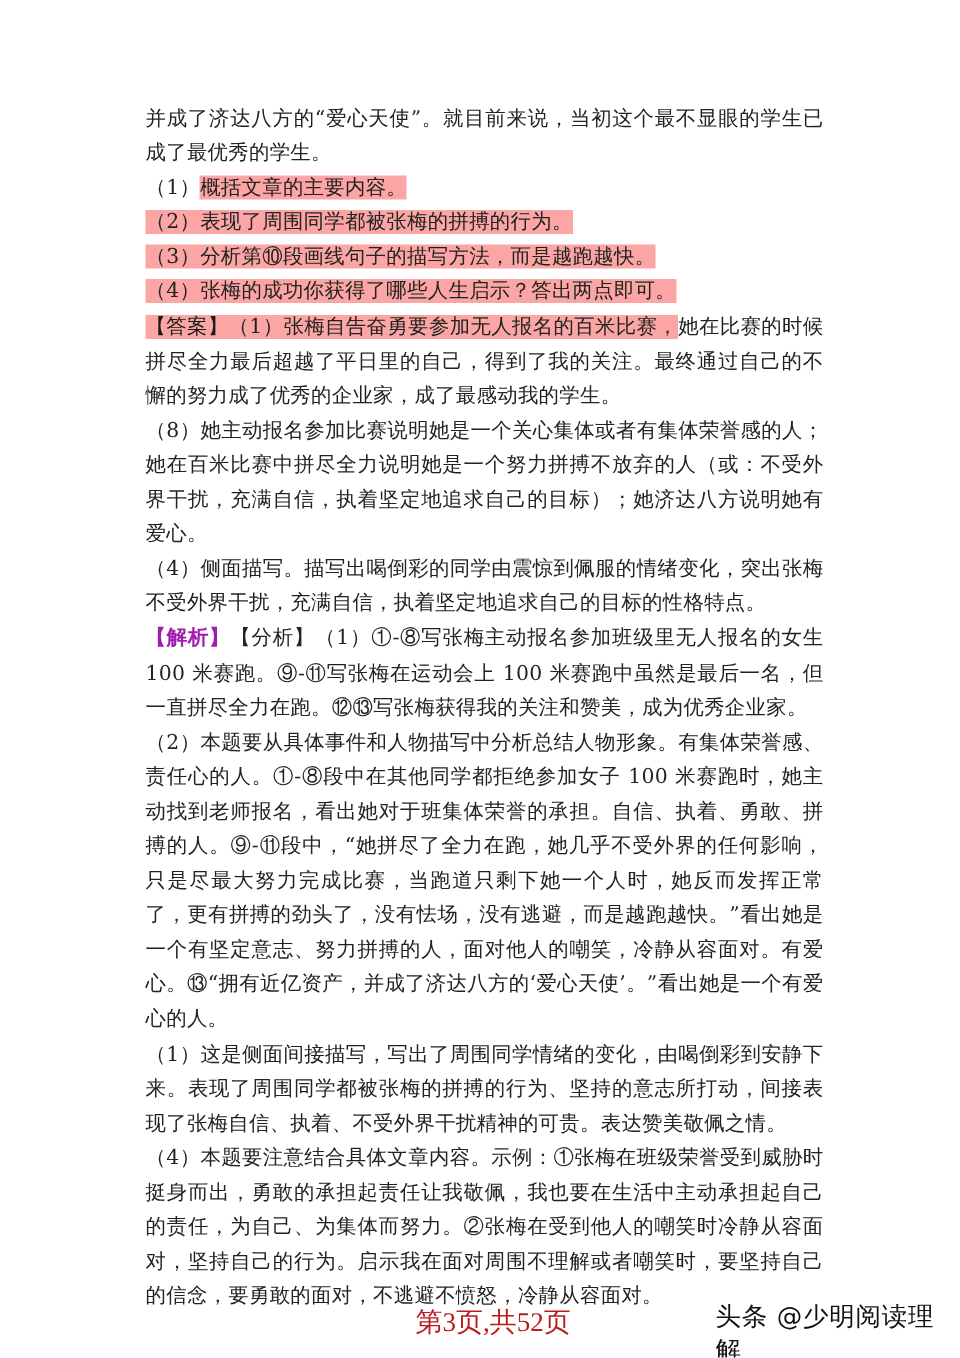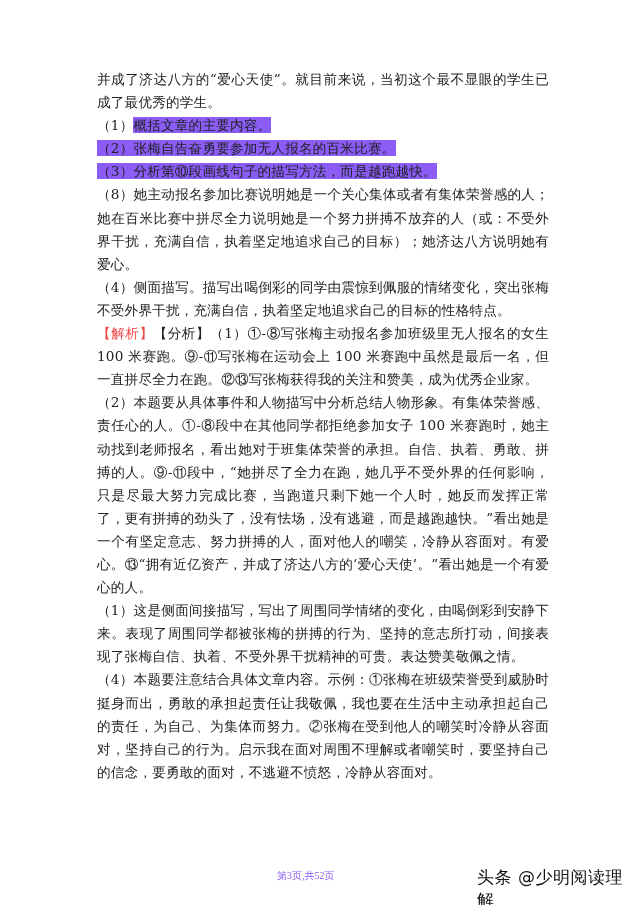--- a/index.html
+++ b/index.html
@@ -7,46 +7,48 @@
     width: 640px; height: 905px; position: relative; overflow: hidden;
     font-family: "DejaVu Serif", "Liberation Serif", serif;
     color: #222222;
   }
   .page {
     position: absolute; left: 97px; top: 68px; width: 452px;
     font-size: 13.6px; line-height: 23.1px; letter-spacing: 0.2px;
     text-align: justify;
   }
   .p { margin: 0; }
-  .hl { background: #8b5cf6; }
+  .hl { background: #fca5a5; }
   .ans-label { color: #1a1a1a; }
-  .blue-label { color: #ef4444; }
+  .blue-label { color: #a21caf; font-weight: bold; }
   .footer-page {
     position: absolute; left: 277px; top: 869px;
-    font-size: 10px; color: #8b5cf6;
+    font-size: 18px; color: #b91c1c;
     font-family: "Liberation Serif", "DejaVu Serif", serif;
   }
   .watermark {
     position: absolute; left: 477px; top: 866px;
     font-size: 17px; color: #111111;
     font-family: "DejaVu Sans", "Liberation Sans", sans-serif;
     letter-spacing: 0.5px;
     text-shadow: 0 0 2px #ffffff, 0 0 2px #ffffff;
   }
 </style>
 </head>
 <body>
 
 <div class="page">
   <p class="p">并成了济达八方的“爱心天使”。就目前来说，当初这个最不显眼的学生已成了最优秀的学生。</p>
 
   <p class="p"><span>（1）</span><span class="hl">概括文章的主要内容。</span></p>
-  <p class="p"><span class="hl"><span>（2）</span><span>张梅自告奋勇要参加无人报名的百米比赛。</span></span></p>
+  <p class="p"><span class="hl"><span>（2）</span><span>表现了周围同学都被张梅的拼搏的行为。</span></span></p>
   <p class="p"><span class="hl"><span>（3）</span><span>分析第⑩段画线句子的描写方法，而是越跑越快。</span></span></p>
+  <p class="p"><span class="hl"><span>（4）</span><span>张梅的成功你获得了哪些人生启示？答出两点即可。</span></span></p>
 
+  <p class="p"><span class="hl"><span class="ans-label">【答案】</span><span>（1）张梅自告奋勇要参加无人报名的百米比赛，</span></span><span>她在比赛的时候拼尽全力最后超越了平日里的自己，得到了我的关注。最终通过自己的不懈的努力成了优秀的企业家，成了最感动我的学生。</span></p>
   <p class="p">（8）她主动报名参加比赛说明她是一个关心集体或者有集体荣誉感的人；她在百米比赛中拼尽全力说明她是一个努力拼搏不放弃的人（或：不受外界干扰，充满自信，执着坚定地追求自己的目标）；她济达八方说明她有爱心。</p>
   <p class="p">（4）侧面描写。描写出喝倒彩的同学由震惊到佩服的情绪变化，突出张梅不受外界干扰，充满自信，执着坚定地追求自己的目标的性格特点。</p>
 
   <p class="p"><span class="blue-label">【解析】</span><span>【分析】</span><span>（1）①-⑧写张梅主动报名参加班级里无人报名的女生 100 米赛跑。⑨-⑪写张梅在运动会上 100 米赛跑中虽然是最后一名，但一直拼尽全力在跑。⑫⑬写张梅获得我的关注和赞美，成为优秀企业家。</span></p>
   <p class="p">（2）本题要从具体事件和人物描写中分析总结人物形象。有集体荣誉感、责任心的人。①-⑧段中在其他同学都拒绝参加女子 100 米赛跑时，她主动找到老师报名，看出她对于班集体荣誉的承担。自信、执着、勇敢、拼搏的人。⑨-⑪段中，“她拼尽了全力在跑，她几乎不受外界的任何影响，只是尽最大努力完成比赛，当跑道只剩下她一个人时，她反而发挥正常了，更有拼搏的劲头了，没有怯场，没有逃避，而是越跑越快。”看出她是一个有坚定意志、努力拼搏的人，面对他人的嘲笑，冷静从容面对。有爱心。⑬“拥有近亿资产，并成了济达八方的‘爱心天使’。”看出她是一个有爱心的人。</p>
   <p class="p">（1）这是侧面间接描写，写出了周围同学情绪的变化，由喝倒彩到安静下来。表现了周围同学都被张梅的拼搏的行为、坚持的意志所打动，间接表现了张梅自信、执着、不受外界干扰精神的可贵。表达赞美敬佩之情。</p>
   <p class="p">（4）本题要注意结合具体文章内容。示例：①张梅在班级荣誉受到威胁时挺身而出，勇敢的承担起责任让我敬佩，我也要在生活中主动承担起自己的责任，为自己、为集体而努力。②张梅在受到他人的嘲笑时冷静从容面对，坚持自己的行为。启示我在面对周围不理解或者嘲笑时，要坚持自己的信念，要勇敢的面对，不逃避不愤怒，冷静从容面对。</p>
 
 </div>
 

